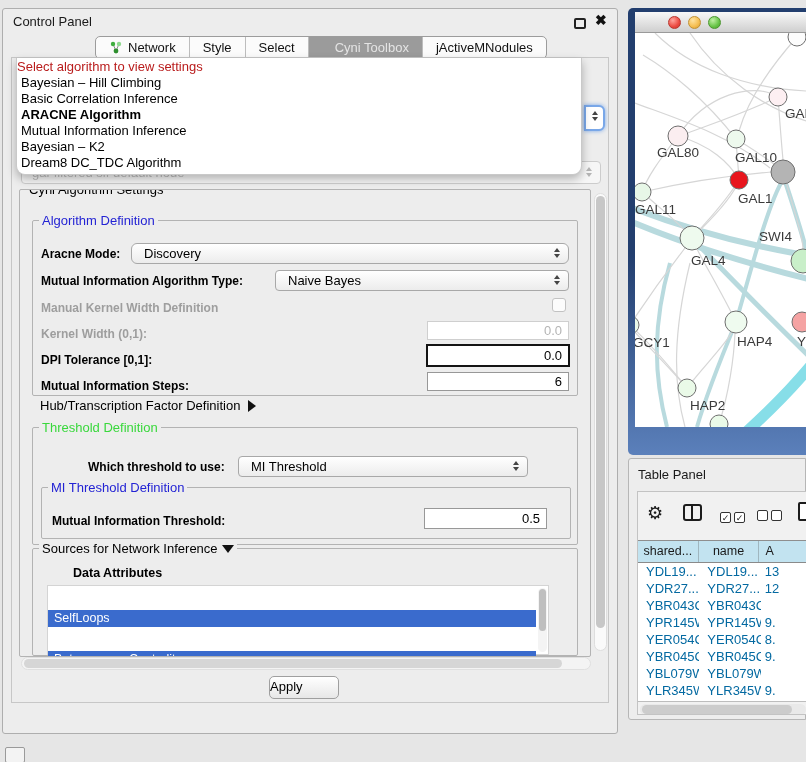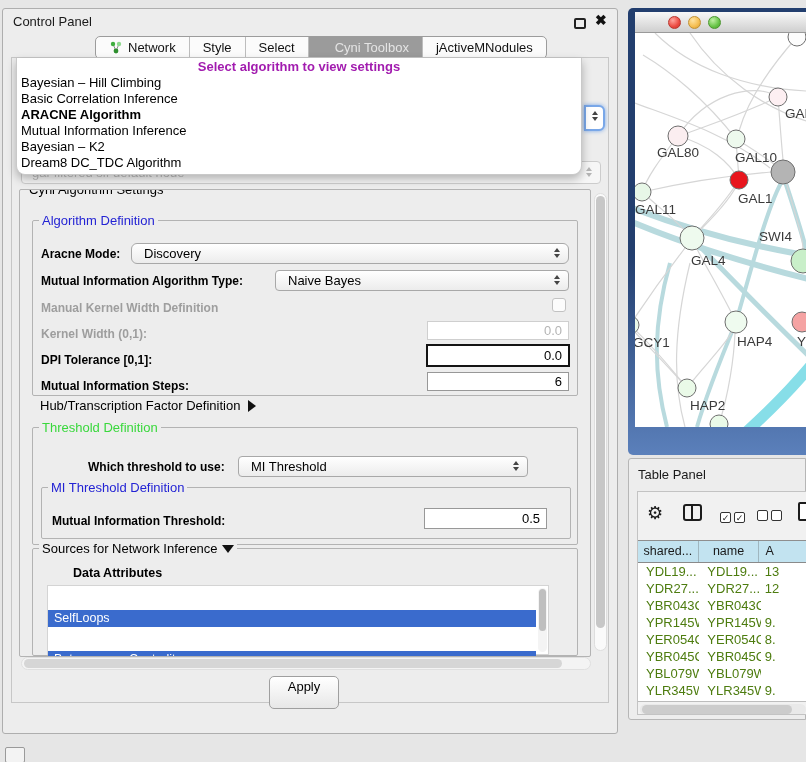--- a/index.html
+++ b/index.html
@@ -17,21 +17,21 @@
   .tabbar.top { left:92px; top:27px; }
   .tabbar.bottom { left:143px; top:699px; }
   .tab { padding:0 13px; font-size:13px; line-height:21px; color:#111; border-right:1px solid #bdbdbd; display:flex; align-items:center; gap:5px; white-space:nowrap; }
   .tab:last-child { border-right:none; }
   .tab.active { background:#9b9b9b; color:#e4e4e4;padding-left:26px; }
 
   .cp-content { position:absolute; left:8px; top:48px; width:598px; height:646px; border:1px solid #c7c7c7; background:#ededed; }
 
   
   .popup { position:absolute; left:13px; top:49px; width:566px; background:#ffffff; border:1px solid #c9c9c9; border-top:none; border-radius:0 0 9px 9px; box-shadow:0 4px 10px rgba(0,0,0,.28); z-index:40; padding-bottom:3px; }
-  .popup-prompt { text-align:center; color:#a21caf; font-size:13px; height:17px; line-height:17px;font-weight:bold; }
+  .popup-prompt { color:#b91c1c; font-size:13px; height:17px; line-height:17px; }
   .popup-item { font-size:13px; height:16px; line-height:16px; padding-left:4px; color:#000; white-space:nowrap; }
   .popup-item.bold { font-weight:bold; }
 
   .focus-combo { position:absolute; left:581px; top:96px; width:21px; height:26px; background:#fff; border:2px solid #79a7e8; box-shadow:0 0 4px #79a7e8; border-radius:0 6px 6px 0; z-index:10; }
   .bgcombo { position:absolute; left:18px; top:152px; width:580px; height:23px; background:#f6f6f6; border:1px solid #cccccc; border-radius:4px; z-index:5; font-size:13px; line-height:21px; color:#bdbdbd; padding-left:10px; }
 
   
   .group { position:absolute; border:1px solid #b3b3b3; border-radius:2px; }
   .glegend { position:absolute; top:-8px; left:6px; background:#ededed; padding:0 3px; font-size:13px; line-height:15px; color:#000; white-space:nowrap; display:flex; align-items:center; gap:4px; }
   .glegend.blue { color:#2323d4; }
@@ -60,21 +60,21 @@
 
   .hub-row { position:absolute; left:20px; top:208px; font-size:13px; color:#000; display:flex; align-items:center; gap:8px; }
   .tri-right { width:0; height:0; border-top:6px solid transparent; border-bottom:6px solid transparent; border-left:8px solid #111; }
   .tri-down { width:0; height:0; border-left:6px solid transparent; border-right:6px solid transparent; border-top:8px solid #111; }
 
   .attr-list { position:absolute; left:14px; top:36px; width:502px; height:70px; background:#fff; border:1px solid #d4d4d4; }
   .attr-item { height:17px; line-height:17px; font-size:12.5px; padding-left:6px; color:#fff; background:#3a6bcd; width:488px; white-space:nowrap; overflow:hidden;margin-top:24px; }
   .attr-scroll { position:absolute; right:1px; top:2px; width:9px; height:64px; background:#f4f4f4; border-radius:5px; }
   .attr-scroll .thumb { position:absolute; left:1px; top:1px; width:7px; height:42px; background:#bfbfbf; border-radius:4px; }
 
-  .apply-btn { position:absolute; left:266px; top:667px; width:70px; height:33px; background:linear-gradient(#ffffff,#e7e7e7); border:1px solid #9f9f9f; border-radius:5px; font-size:13px; text-align:center; line-height:19px; color:#000; }
+  .apply-btn { position:absolute; left:266px; top:667px; width:70px; height:23px; background:linear-gradient(#ffffff,#e7e7e7); border:1px solid #9f9f9f; border-radius:5px; font-size:13px; text-align:left; line-height:19px; color:#000; }
 
   
   .netwin { position:absolute; left:628px; top:8px; width:178px; height:447px; background:linear-gradient(#223e6e 55%, #5b80bb); border-radius:5px 0 0 5px; }
   .net-titlebar { position:absolute; left:7px; top:4px; width:171px; height:21px; background:linear-gradient(#f8f8f8,#cfcfcf); border-bottom:1px solid #9a9a9a; }
   .light { position:absolute; top:4px; width:13px; height:13px; border-radius:50%; }
   .light.red { left:33px; background:radial-gradient(circle at 35% 30%, #ffa59d, #ec4a41 60%, #bf382f); border:1px solid #b9362d; }
   .light.yellow { left:53px; background:radial-gradient(circle at 35% 30%, #ffe3a0, #f5bd4f 60%, #cf9a35); border:1px solid #c29133; }
   .light.green { left:73px; background:radial-gradient(circle at 35% 30%, #c0f0a4, #67c446 60%, #4c9e2f); border:1px solid #4a962d; }
   .net-canvas { position:absolute; left:7px; top:25px; width:171px; height:394px; background:#ffffff; overflow:hidden; }
 
@@ -88,21 +88,21 @@
   .icon-split::after { content:""; position:absolute; left:6px; top:0; width:2px; height:13px; background:#1c1c1c; }
   .cb { display:inline-block; width:11px; height:11px; border:1.5px solid #333; border-radius:2px; margin-right:3px; font-size:9px; line-height:10px; text-align:center; color:#222; background:#fff; }
   .cb-pair { position:absolute; top:15px; }
   .cb-pair.checked { left:82px; } .cb-pair.unchecked { left:119px; }
   .icon-file { position:absolute; left:160px; top:10px; width:15px; height:19px; border:2px solid #1c1c1c; border-radius:2px; background:#fff; }
   .tp-table { position:absolute; left:0; top:48px; width:170px; height:162px; background:#fff; border-top:1px solid #8e8e8e; border-bottom:1px solid #bdbdbd; overflow:hidden; }
   .thead { display:flex; height:22px; background:#c2e3f0; border-bottom:1px solid #8a8a8a; }
   .th { font-size:12.5px; line-height:21px; text-align:center; color:#1a1a1a; border-right:1px solid #9fb6bf; overflow:hidden; white-space:nowrap; }
   .th.c0 { width:77px; } .th.c1 { width:77px; } .th.c2 { width:60px; padding-left:6px; text-align:left; }
   .trow { display:flex; height:17px; }
-  .tcell { font-size:13px; line-height:17px; white-space:nowrap; overflow:hidden; color:#4d7c0f; }
+  .tcell { font-size:13px; line-height:17px; white-space:nowrap; overflow:hidden; color:#0369a1; }
   .tcell.c0 { width:77px; padding-left:8px; } .tcell.c1 { width:77px; padding-left:8px; } .tcell.c2 { width:60px; padding-left:4px; }
   .tp-hscroll { position:absolute; left:2px; top:212px; width:166px; height:11px; background:#e9e9e9; border-radius:6px; }
   .tp-hscroll .thumb { position:absolute; left:2px; top:1px; width:150px; height:9px; background:#cccccc; border-radius:5px; }
 
   
   .mini-icon { position:absolute; left:5px; top:747px; width:20px; height:16px; border:1px solid #9a9a9a; border-radius:2px; background:#f3f3f3; }
   .net-tab-icon { width:14px; height:13px; }
 </style>
 </head>
 <body>

